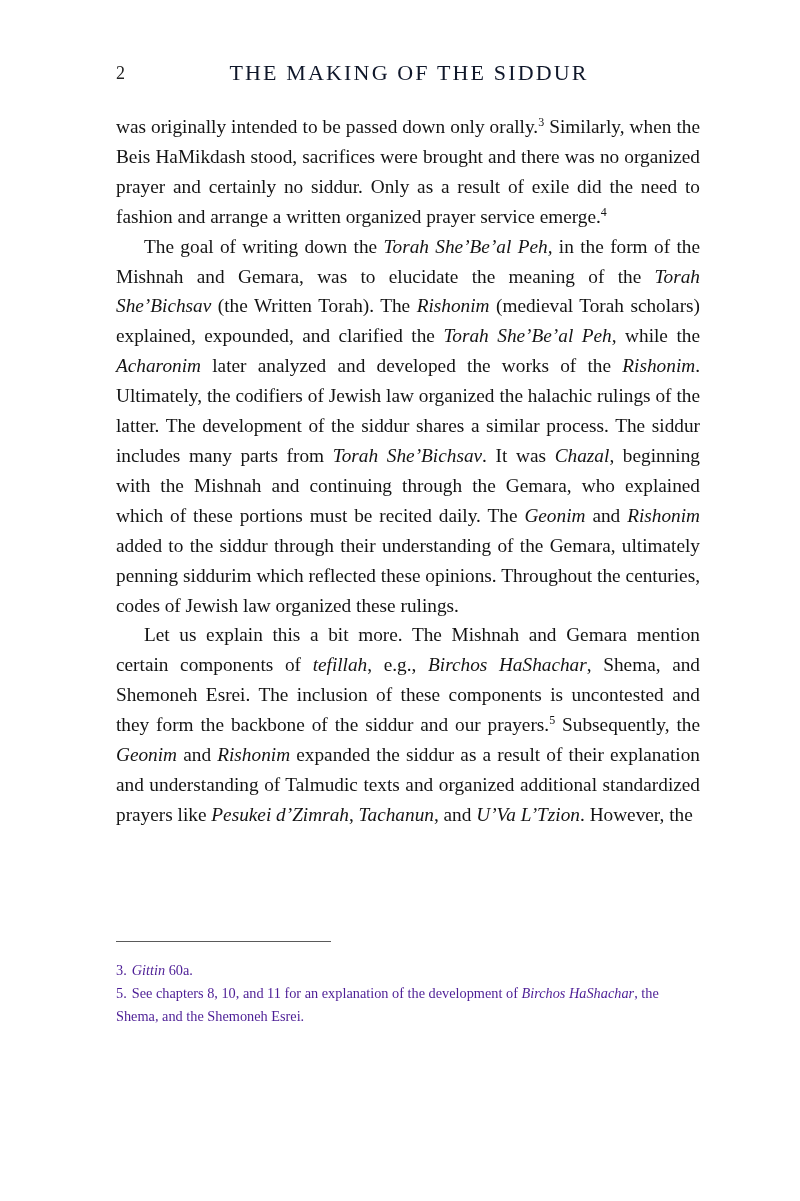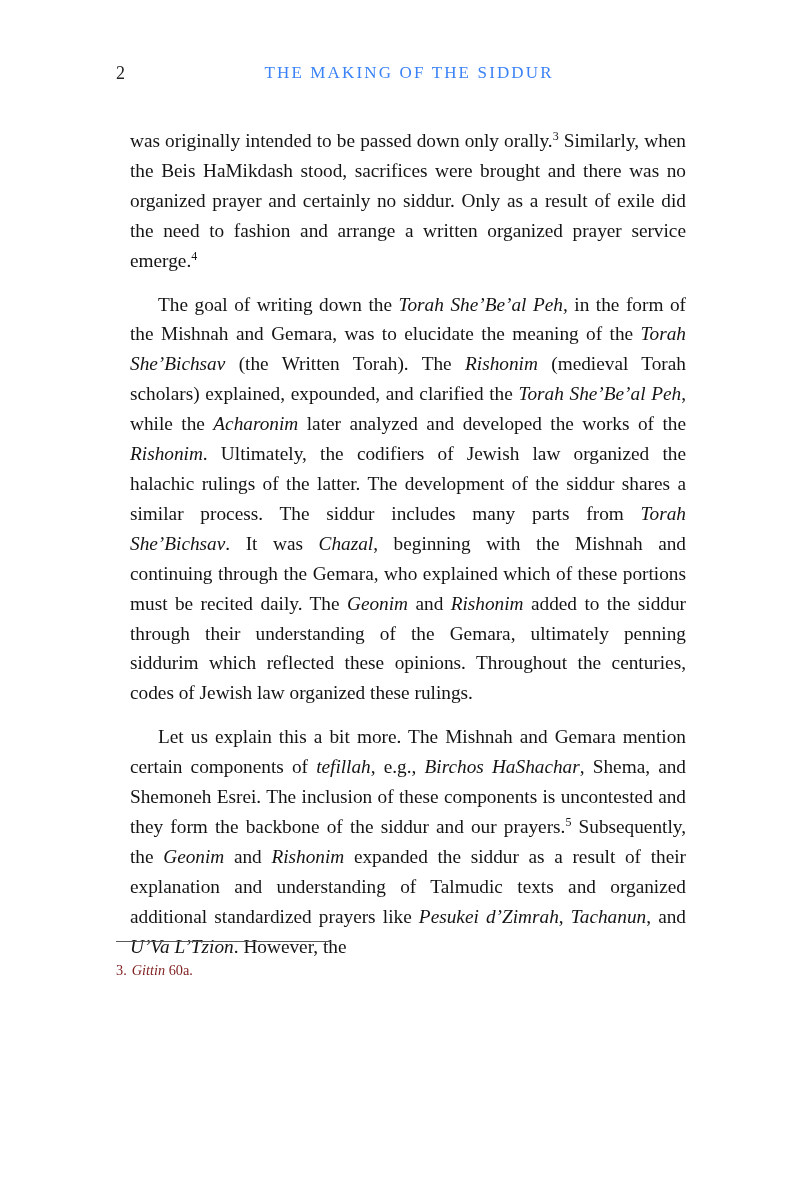--- a/index.html
+++ b/index.html
@@ -37,36 +37,36 @@
     font-size: 18px;
     line-height: 26px;
     color: #242424;
   }
   .head-title {
     position: absolute;
     left: 0;
     top: 0;
     width: 584px;
     text-align: center;
-    font-size: 17px;
+    font-size: 22px;
     line-height: 26px;
     letter-spacing: 2.15px;
     text-indent: 2.15px;
-    color: #3b82f6;
+    color: #0f172a;
   }
 
   
   .body-col {
     position: absolute;
     top: 112px;
     left: 116px;
     width: 584px;
   }
   p.para {
-    margin: 14px;
+    margin: 0;
     font-size: 19.3px;
     line-height: 29.9px;
     text-align: justify;
     text-justify: inter-word;
     color: #141414;
     hyphens: manual;
     -webkit-hyphens: manual;
   }
   p.para.indent {
     text-indent: 28px;
@@ -90,21 +90,21 @@
     width: 215px;
     height: 1px;
     background: #5a5a5a;
     margin: 0 0 17px 0;
   }
   p.fn {
     margin: 0 0 1px 0;
     font-size: 14.3px;
     line-height: 22.4px;
     text-align: left;
-    color: #7f1d1d;
+    color: #4c1d95;
   }
   .fn-num {
     display: inline;
   }
   .fn-gap {
     display: inline-block;
     width: 5px;
   }
 </style>
 </head>
@@ -120,16 +120,17 @@
   <div class="body-col" id="body-col">
       <p class="para"><span>was originally intended to be passed down only orally.</span><sup class="fn-ref">3</sup><span> Similarly, when the Beis HaMikdash stood, sacrifices were brought and there was no organized prayer and certainly no siddur. Only as a result of exile did the need to fashion and arrange a written organized prayer service emerge.</span><sup class="fn-ref">4</sup></p>
       <p class="para indent"><span>The goal of writing down the </span><i>Torah She’Be’al Peh,</i><span> in the form of the Mishnah and Gemara, was to elucidate the meaning of the </span><i>Torah She’Bichsav</i><span> (the Written Torah). The </span><i>Rishonim</i><span> (medieval Torah scholars) explained, expounded, and clarified the </span><i>Torah She’Be’al Peh</i><span>, while the </span><i>Acharonim</i><span> later analyzed and developed the works of the </span><i>Rishonim</i><span>. Ultimately, the codifiers of Jewish law organized the halachic rulings of the latter. The development of the siddur shares a similar process. The siddur includes many parts from </span><i>Torah She’Bichsav</i><span>. It was </span><i>Chazal</i><span>, beginning with the Mishnah and continuing through the Gemara, who explained which of these portions must be recited daily. The </span><i>Geonim</i><span> and </span><i>Rishonim</i><span> added to the siddur through their understanding of the Gemara, ultimately penning siddurim which reflected these opinions. Throughout the centuries, codes of Jewish law organized these rulings.</span></p>
       <p class="para indent"><span>Let us explain this a bit more. The Mishnah and Gemara mention certain components of </span><i>tefillah</i><span>, e.g., </span><i>Birchos HaShachar</i><span>, Shema, and Shemoneh Esrei. The inclusion of these components is uncontested and they form the backbone of the siddur and our prayers.</span><sup class="fn-ref">5</sup><span> Subsequently, the </span><i>Geonim</i><span> and </span><i>Rishonim</i><span> expanded the siddur as a result of their explanation and understanding of Talmudic texts and organized additional standardized prayers like </span><i>Pesukei d’Zimrah</i><span>, </span><i>Tachanun</i><span>, and </span><i>U’Va L’Tzion</i><span>. However, the</span></p>
     </div>
 
   <div class="footnotes">
     <div class="fn-rule"></div>
     <div id="footnote-list">
         <p class="fn"><span class="fn-num">3.</span><span class="fn-gap"></span><i>Gittin</i><span> 60a.</span></p>
+        <p class="fn"><span class="fn-num">5.</span><span class="fn-gap"></span><span>See chapters 8, 10, and 11 for an explanation of the development of </span><i>Birchos HaShachar</i><span>, the Shema, and the Shemoneh Esrei.</span></p>
       </div>
   </div>
 
 </div>
 
 </body></html>

